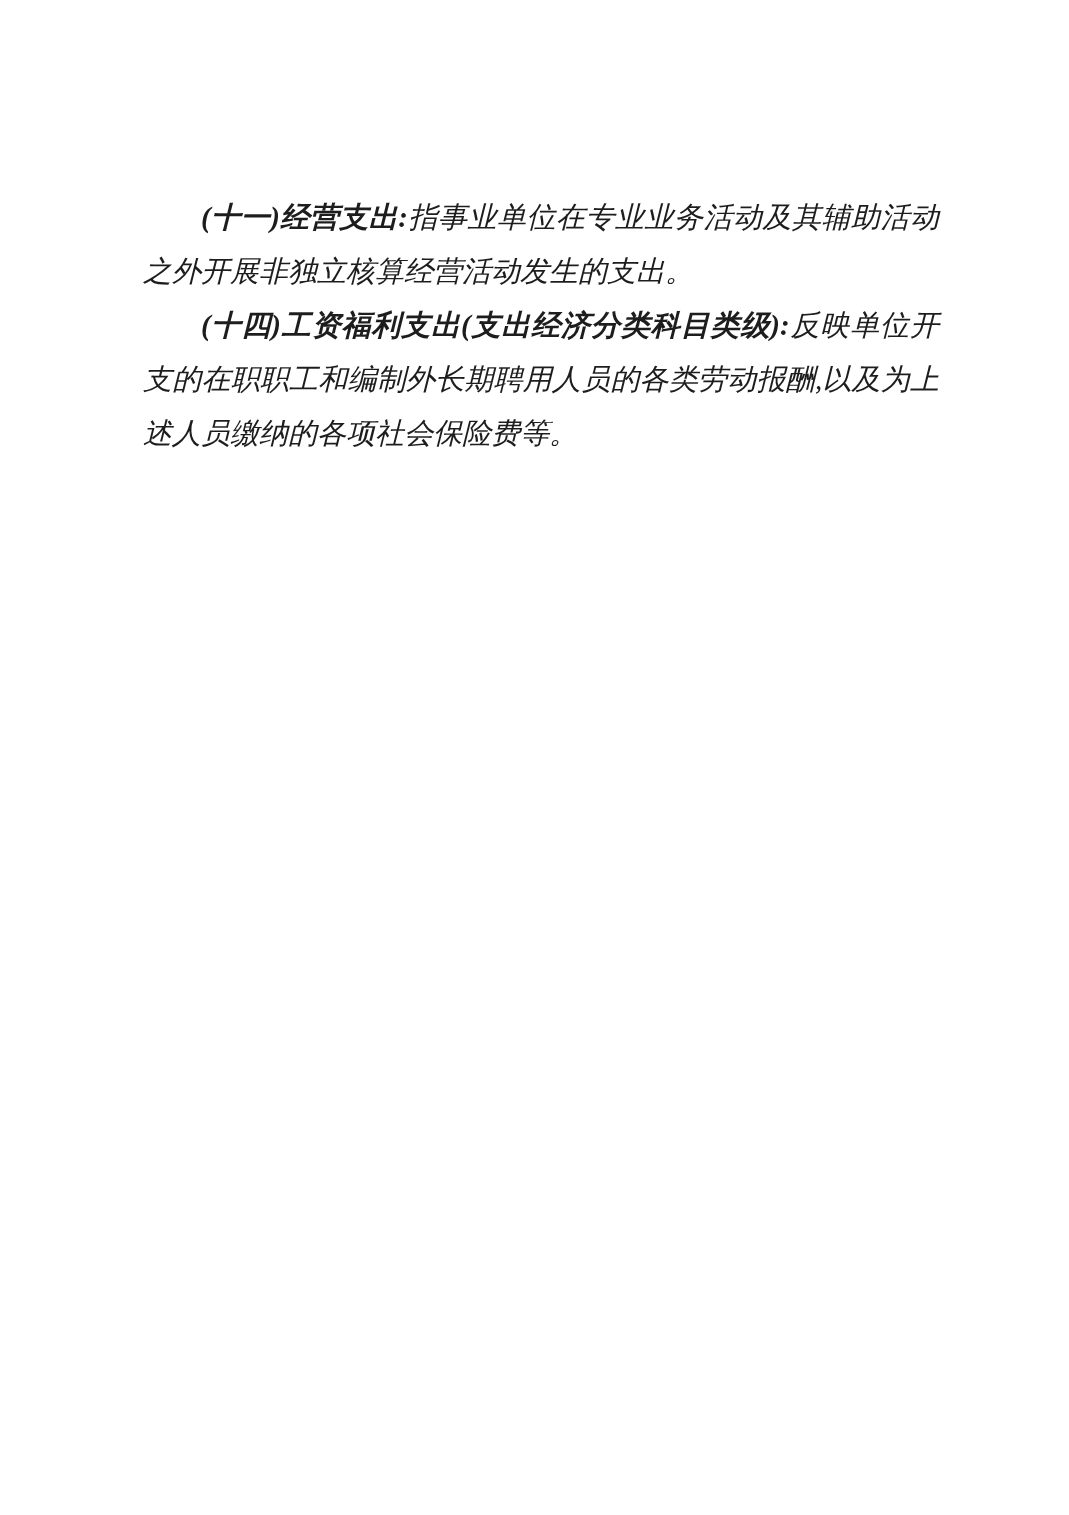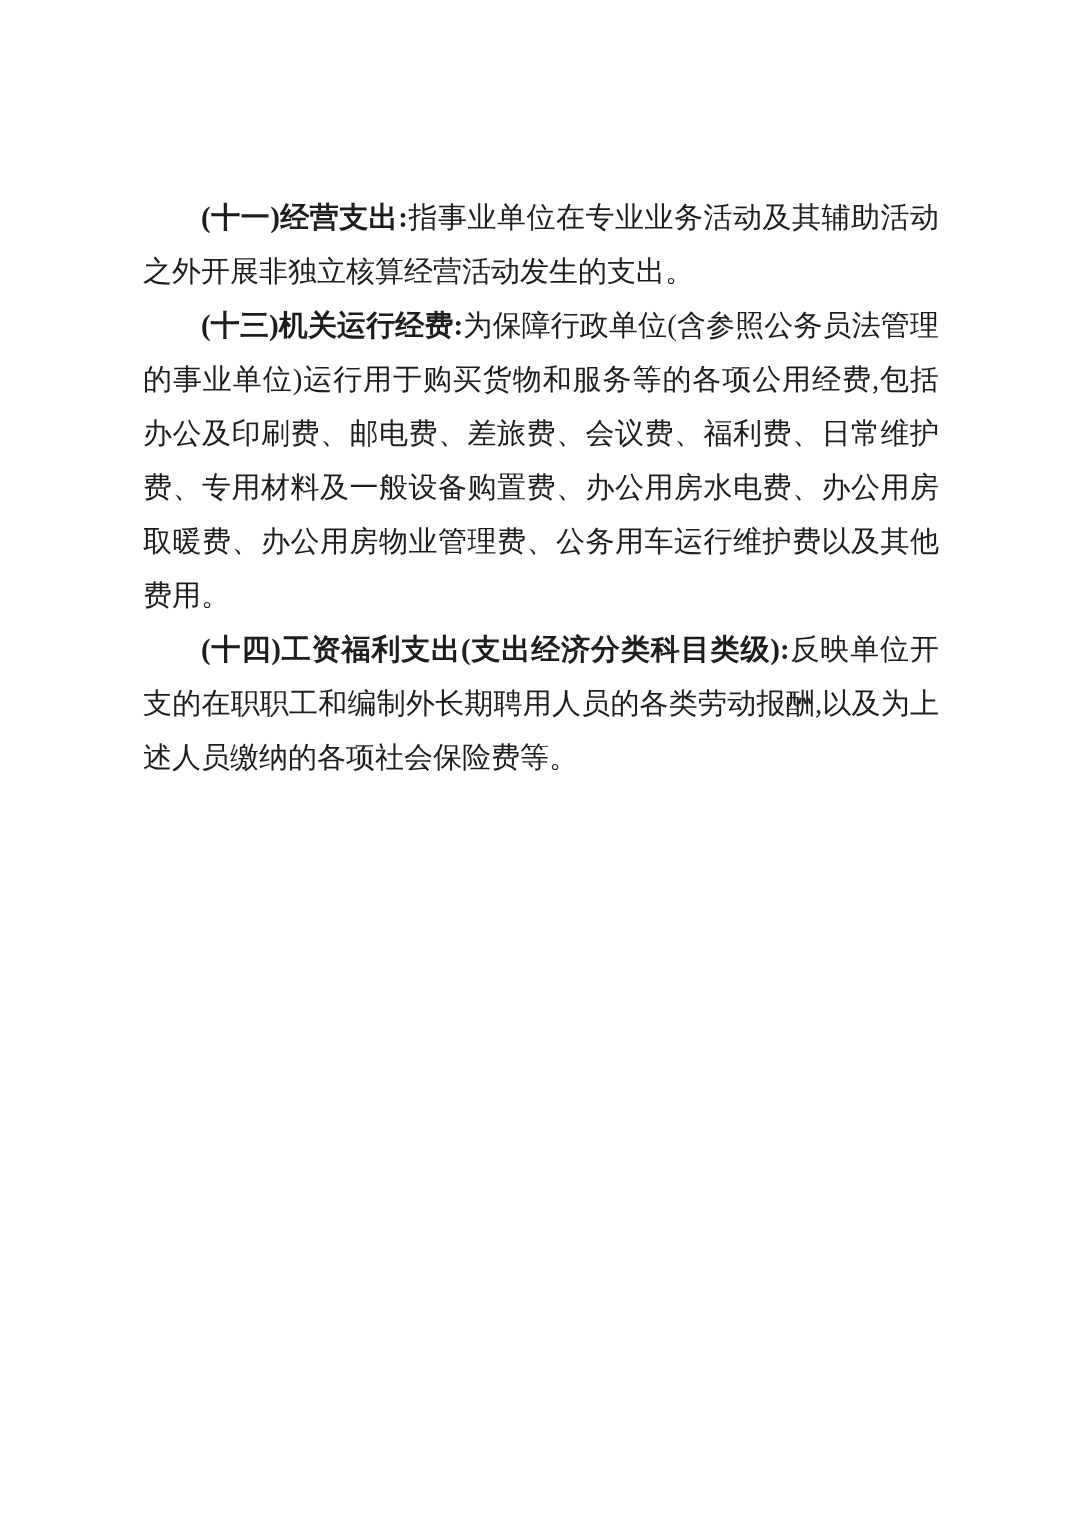--- a/index.html
+++ b/index.html
@@ -8,20 +8,21 @@
     background: #ffffff;
   }
   .page {
     position: relative;
     width: 1069px;
     height: 1097px;
     background: #ffffff;
     overflow: hidden;
     font-family: "Liberation Serif", "DejaVu Serif", serif;
     color: #1d1d1d;
+    font-style: italic;
   }
   .content {
     position: absolute;
     left: 143px;
     top: 190px;
     width: 796px;
   }
   .para {
     margin: 0;
     font-size: 29px;
@@ -46,21 +47,20 @@
 </head>
 <body>
 
 <div class="page">
 
   <div class="content">
 
     <p class="para"><span class="lead">(十一)经营支出:</span><span>指事业单位在专业业务活动及其辅助活动之外开展非独立核算经营活动发生的支出。</span></p>
 
 
-    <p class="para"><span class="lead">(十三)机关运行经费:</span><span>为保障行政单位(含参照公务员法管理的事业单位)运行用于购买货物和服务等的各项公用经费,包括办公及印刷费、邮电费、差旅费、会议费、福利费、日常维护费、专用材料及一般设备购置费、办公用房水电费、办公用房取暖费、办公用房物业管理费、公务用车运行维护费以及其他费用。</span></p>
 
     <p class="para"><span class="lead">(十四)工资福利支出(支出经济分类科目类级):</span><span>反映单位开支的在职职工和编制外长期聘用人员的各类劳动报酬,以及为上述人员缴纳的各项社会保险费等。</span></p>
 
   </div>
 
   <div class="page-number">— 8 —</div>
 
 </div>
 
 </body></html>

